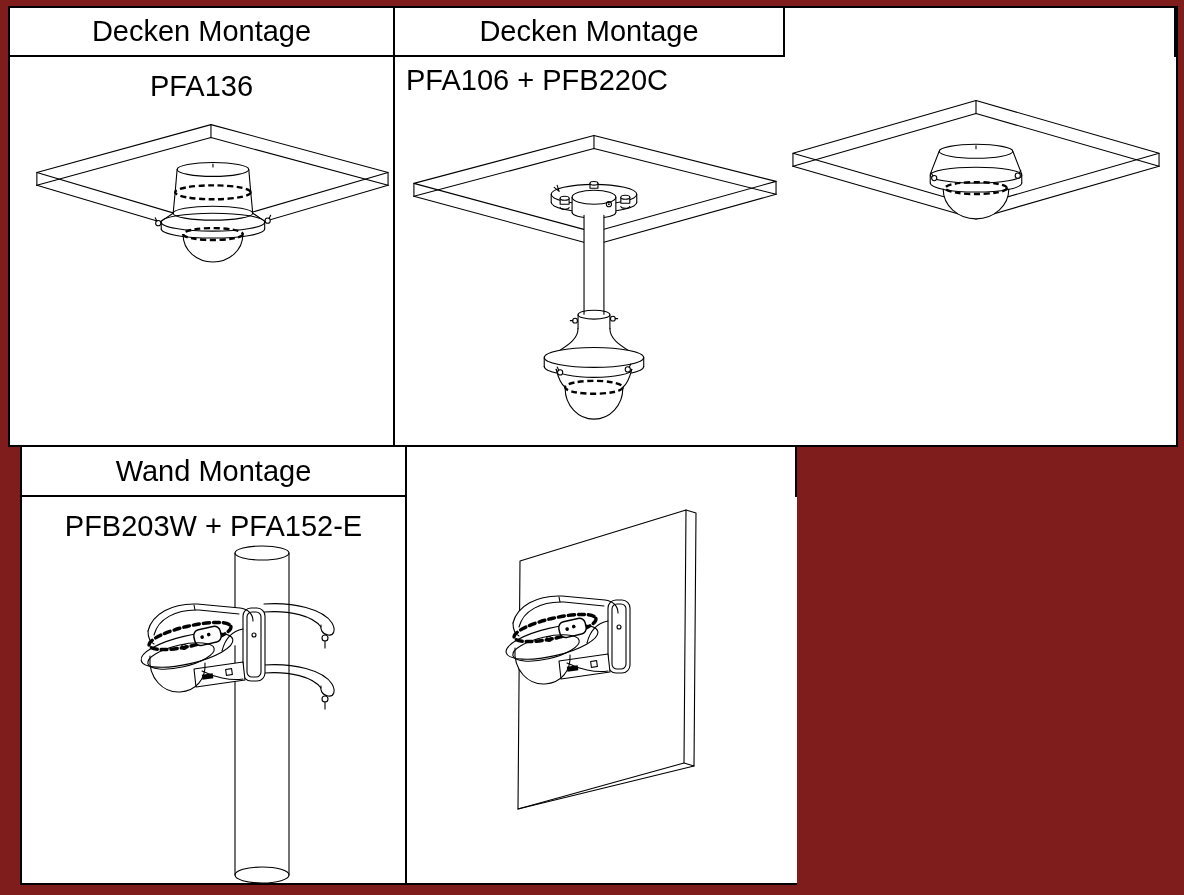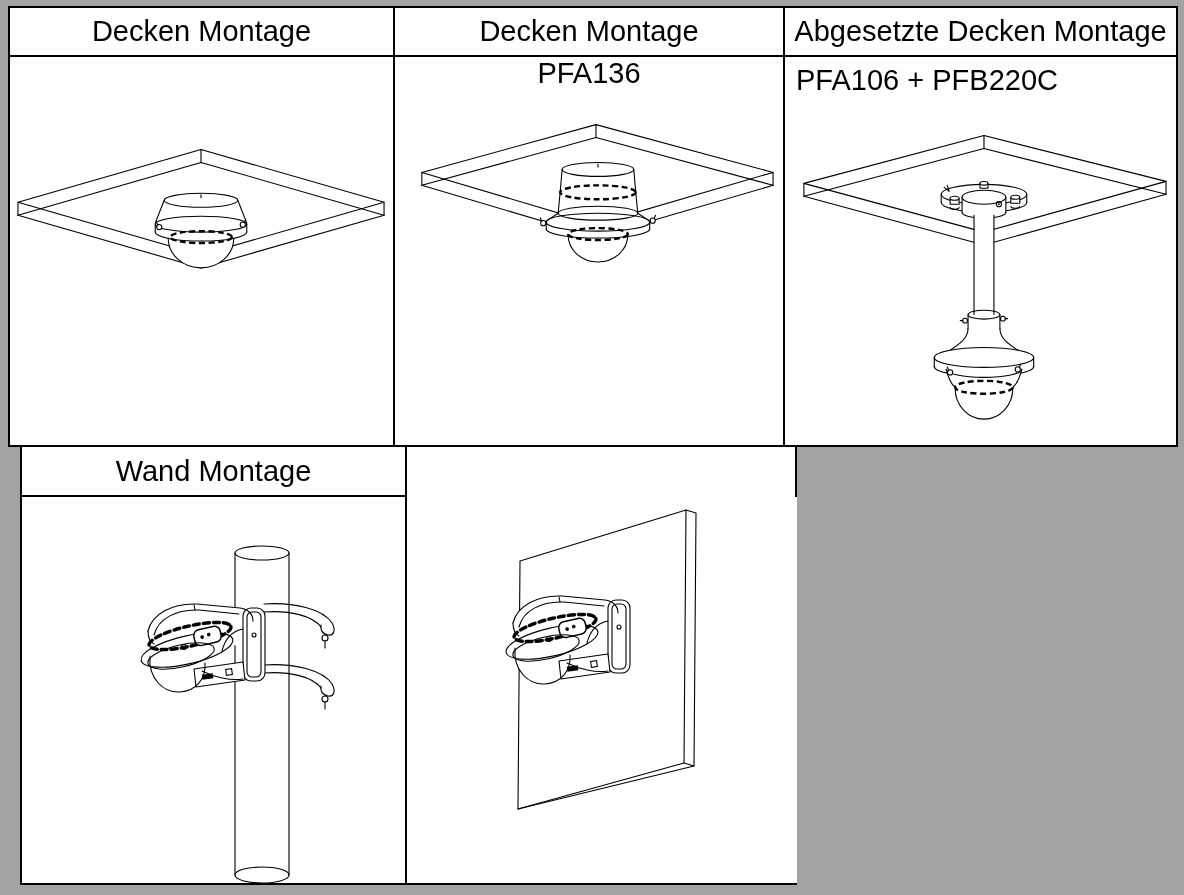--- a/index.html
+++ b/index.html
@@ -2,21 +2,21 @@
 <html><head>
 <meta charset="utf-8">
 <style>
   * { box-sizing: border-box; margin: 0; padding: 0; }
   html,body { background:#ffffff; }
   body {
     width:1184px; height:895px;
     font-family:"Liberation Sans", sans-serif;
     color:#000;
   }
-  .page { position:relative; width:1184px; height:895px; background:#a3a3a3; overflow:hidden; }
+  .page { position:relative; width:1184px; height:895px; background:#7f1d1d; overflow:hidden; }
 
   .grid { position:absolute; display:grid; background:#fff; }
   .grid-top {
     left:8px; top:6px;
     border:2px solid #000;
     grid-template-columns:385px 390px 391px;
     grid-template-rows:49px 388px;
   }
   .grid-bottom {
     left:20px; top:445px;
@@ -27,21 +27,21 @@
   .c { position:relative; background:#fff; }
   .br { border-right:2px solid #000; }
   .bb { border-bottom:2px solid #000; }
 
   .hdr {
     display:flex; align-items:center; justify-content:center;
     font-size:29px; line-height:1; white-space:nowrap;
   }
   .models {
     position:relative; z-index:2;
-    font-size:29px; line-height:33px; text-align:center; 
+    font-size:29px; line-height:33px; text-align:center; padding-top:13px;
   }
   .models.left { text-align:left; padding-left:11px; padding-top:7px; }
 
   svg.illus { position:absolute; left:0; top:0; z-index:1; display:block; }
 
   .ln  { fill:none; stroke:#000; stroke-width:1.1; stroke-linecap:round; stroke-linejoin:round; }
   .dash { fill:none; stroke:#000; stroke-width:2.4; stroke-dasharray:6 3.5; }
   .wf  { fill:#fff; stroke:none; }
   .wl  { fill:#fff; stroke:#000; stroke-width:1.1; stroke-linejoin:round; }
   .blk { fill:#000; stroke:none; }
@@ -50,23 +50,20 @@
 <body>
 
 <div class="page">
 
   <div class="grid grid-top">
     <div class="c hdr br bb">
       <span>Decken Montage</span>
     </div>
     <div class="c hdr br bb">
       <span>Decken Montage</span>
-    </div>
-    <div class="c hdr bb">
-      <span>Abgesetzte Decken Montage</span>
     </div>
 
     <div class="c br">
       <svg class="illus" width="383" height="388" viewBox="0 0 385 390">
         <g>
           <path class="ln" d="M8,159 L192,106 L376,159"></path>
           <path class="ln" d="M8,159 L192,212 L376,159"></path>
           <path class="ln" d="M192,93 L376,146 L192,199 L8,146 Z"></path>
           <path class="ln" d="M192,93 V106 M8,146 V159 M376,146 V159"></path>
         </g>
@@ -256,20 +253,23 @@
           <path class="ln" d="M279,63 L289,66 L287,319 L277,316"></path>
           <path class="ln" d="M111,362 L287,319"></path>
         </g>
         <g>
           <use href="#camSide" transform="translate(100,146)"></use>
         </g>
       </svg>
     </div>
 
     <div class="c br">
+      <div class="models">
+        <div>PFB203W + PFA152-E</div>
+      </div>
       <svg class="illus" width="388" height="386" viewBox="0 0 388 386">
         <g>
           <path class="ln" d="M213,56 V378 M267,56 V378"></path>
           <ellipse class="ln" cx="240" cy="56" rx="27" ry="7"></ellipse>
           <ellipse class="ln" cx="240" cy="378" rx="27" ry="8"></ellipse>
         </g>
         <g>
           <path class="ln" d="M242,107 C272,105 301,112 310,126 C314,133 312,139 306,138 C300,137 298,132 299,128"></path>
           <path class="ln" d="M242,115 C268,113 291,119 299,130"></path>
           <circle class="wl" cx="303" cy="141" r="3"></circle>

